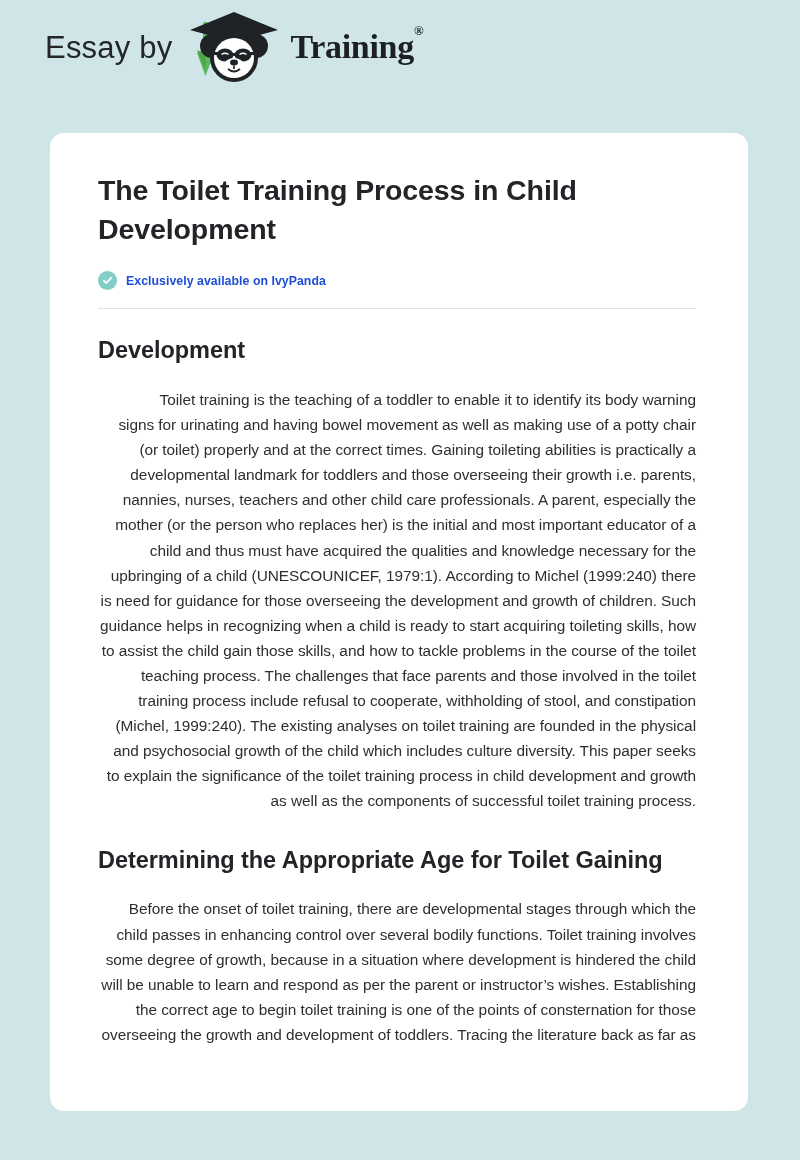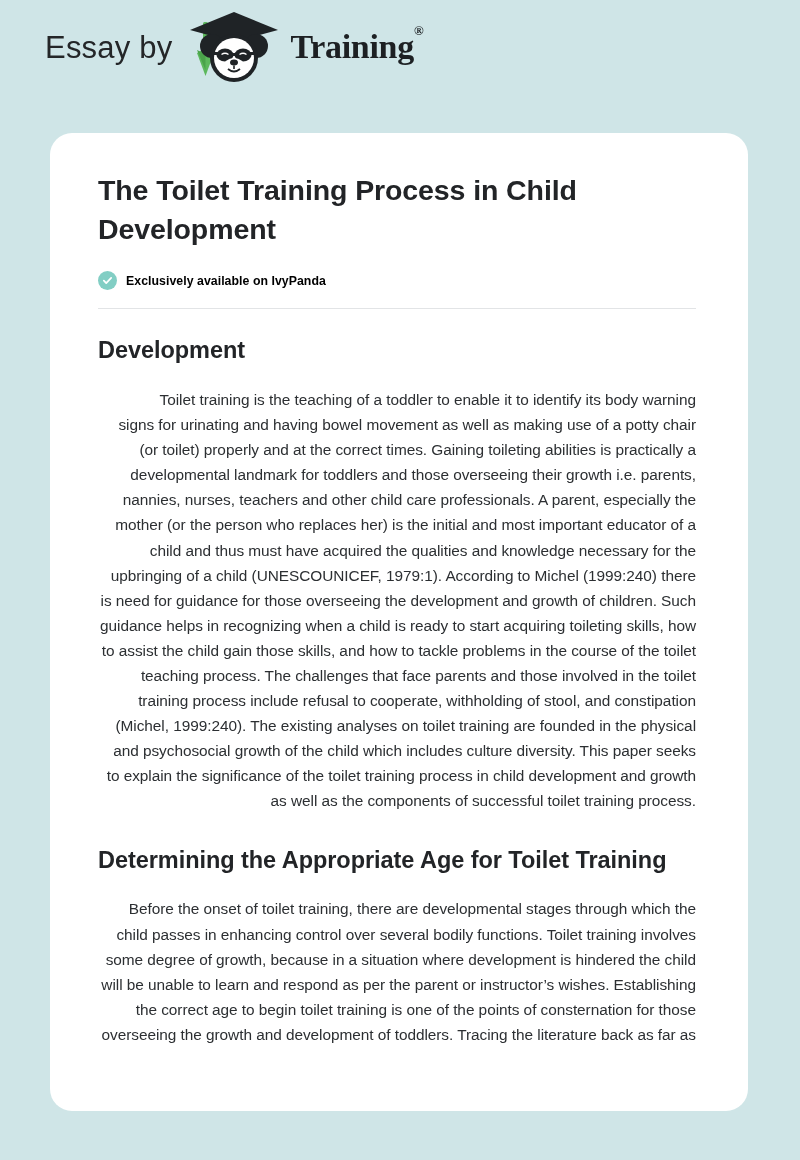--- a/index.html
+++ b/index.html
@@ -60,21 +60,21 @@
   }
 
   
   .paper-card {
     position: absolute;
     left: 50px;
     top: 133px;
     width: 698px;
     height: 978px;
     background: #ffffff;
-    border-radius: 22px;
+    border-radius: 14px;
     padding: 38px 26px 0 24px;
     overflow: hidden;
   }
   .paper-inner {
     padding: 0 26px 0 24px;
   }
 
   h1.doc-title {
     font-size: 28.5px;
     font-weight: 700;
@@ -97,21 +97,21 @@
     background: #82cec4;
     display: flex;
     align-items: center;
     justify-content: center;
     flex: 0 0 auto;
   }
   .check-circle svg { display: block; }
   .badge-text {
     font-size: 12.3px;
     font-weight: 700;
-    color: #000000;
+    color: #1d4ed8;
     letter-spacing: 0.05px;
   }
 
   .divider {
     height: 1px;
     background: #e2e4e6;
     border: 0;
     margin: 0 0 25px 0;
   }
 
@@ -193,17 +193,17 @@
         </svg>
       </span>
       <span class="badge-text">Exclusively available on IvyPanda</span>
     </div>
 
     <hr class="divider">
 
     <h2 class="section-heading">Development</h2>
     <p class="body-para">Toilet training is the teaching of a toddler to enable it to identify its body warning signs for urinating and having bowel movement as well as making use of a potty chair (or toilet) properly and at the correct times. Gaining toileting abilities is practically a developmental landmark for toddlers and those overseeing their growth i.e. parents, nannies, nurses, teachers and other child care professionals. A parent, especially the mother (or the person who replaces her) is the initial and most important educator of a child and thus must have acquired the qualities and knowledge necessary for the upbringing of a child (UNESCOUNICEF, 1979:1). According to Michel (1999:240) there is need for guidance for those overseeing the development and growth of children. Such guidance helps in recognizing when a child is ready to start acquiring toileting skills, how to assist the child gain those skills, and how to tackle problems in the course of the toilet teaching process. The challenges that face parents and those involved in the toilet training process include refusal to cooperate, withholding of stool, and constipation (Michel, 1999:240). The existing analyses on toilet training are founded in the physical and psychosocial growth of the child which includes culture diversity. This paper seeks to explain the significance of the toilet training process in child development and growth as well as the components of successful toilet training process.</p>
 
-    <h2 class="section-heading spaced">Determining the Appropriate Age for Toilet Training</h2>
+    <h2 class="section-heading spaced">Determining the Appropriate Age for Toilet Gaining</h2>
     <p class="body-para last">Before the onset of toilet training, there are developmental stages through which the child passes in enhancing control over several bodily functions. Toilet training involves some degree of growth, because in a situation where development is hindered the child will be unable to learn and respond as per the parent or instructor’s wishes. Establishing the correct age to begin toilet training is one of the points of consternation for those overseeing the growth and development of toddlers. Tracing the literature back as far as</p>
 
   </div>
 </div>
 
 </body></html>

